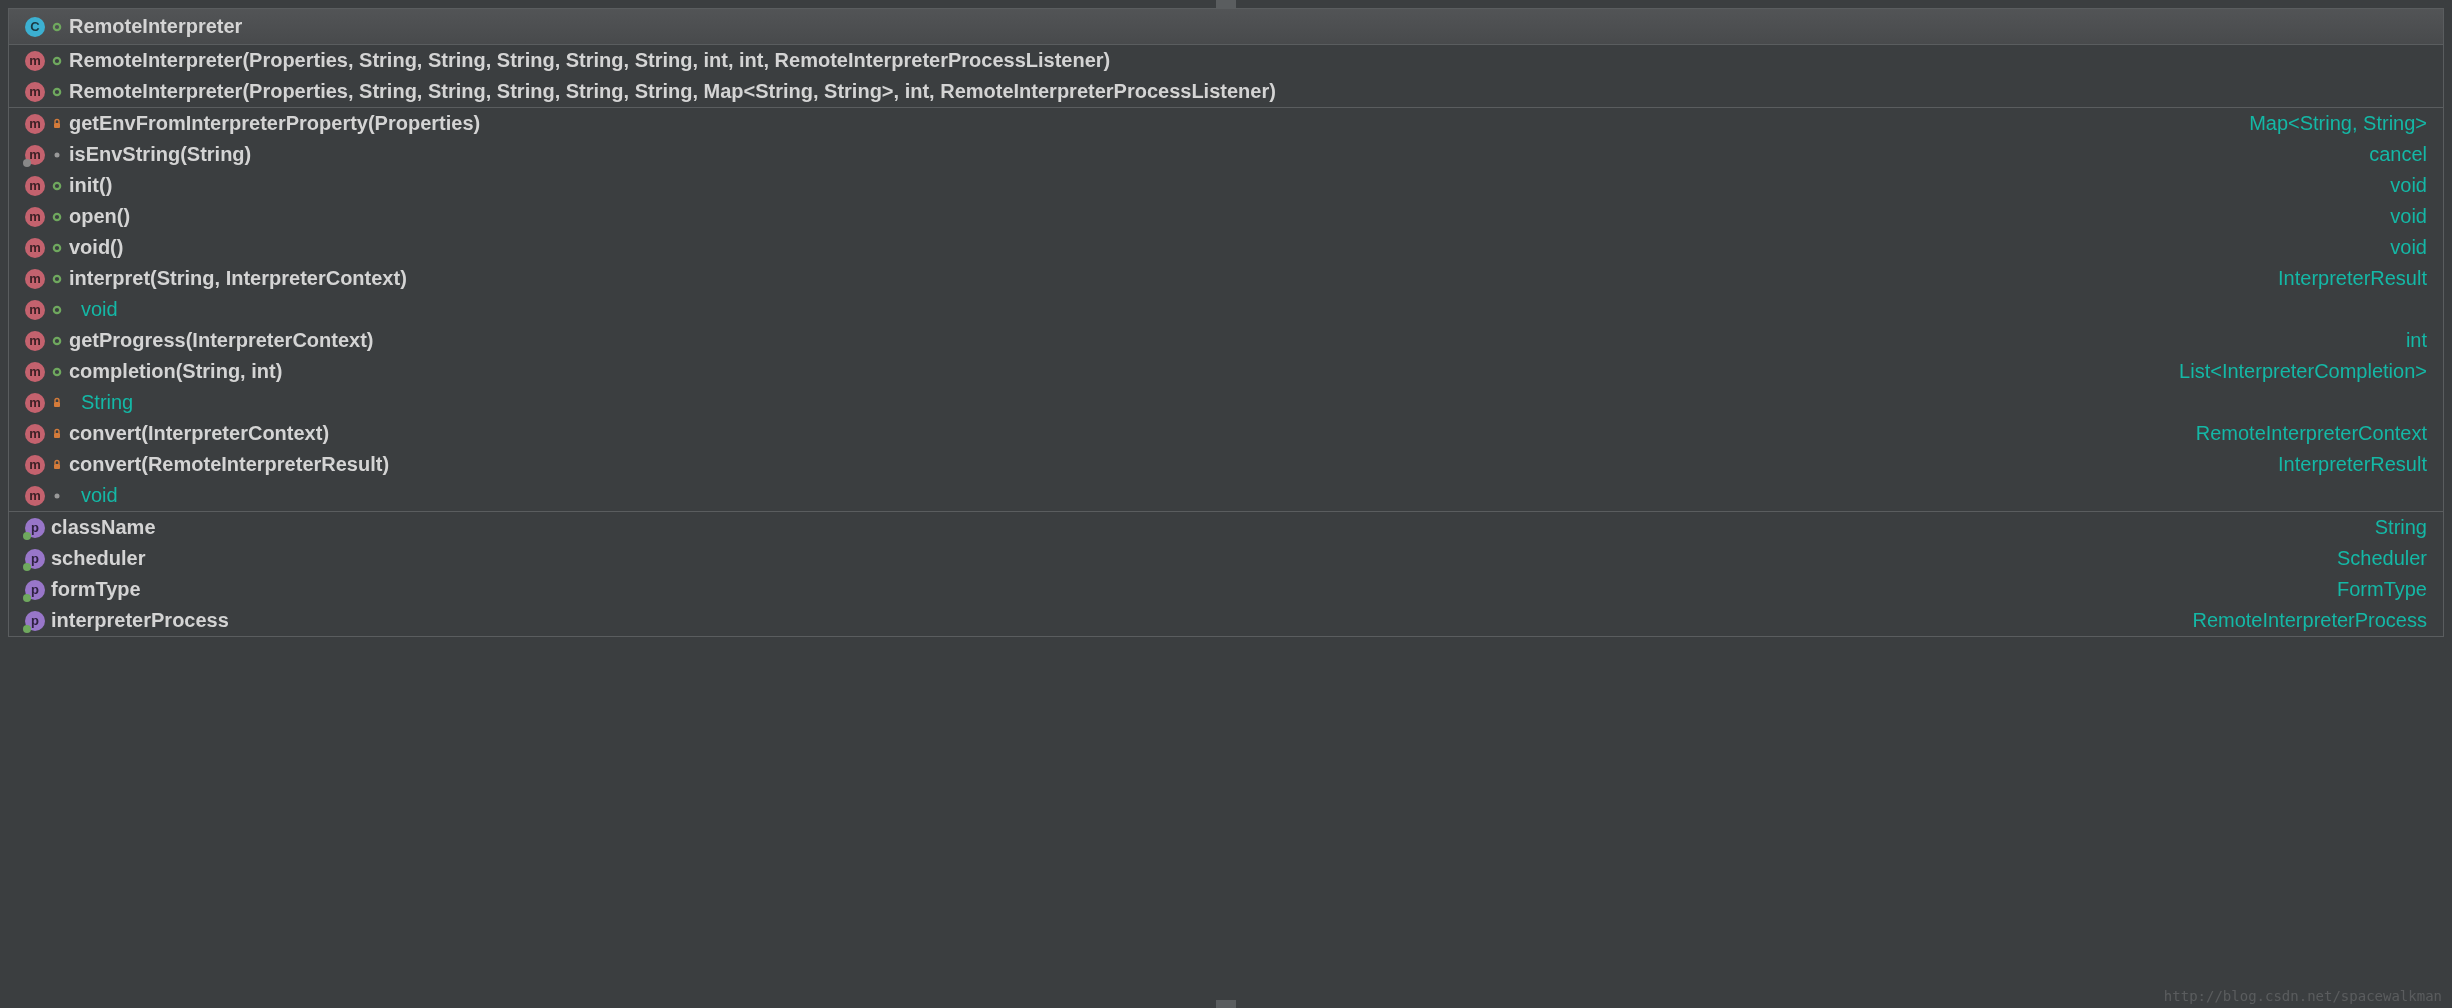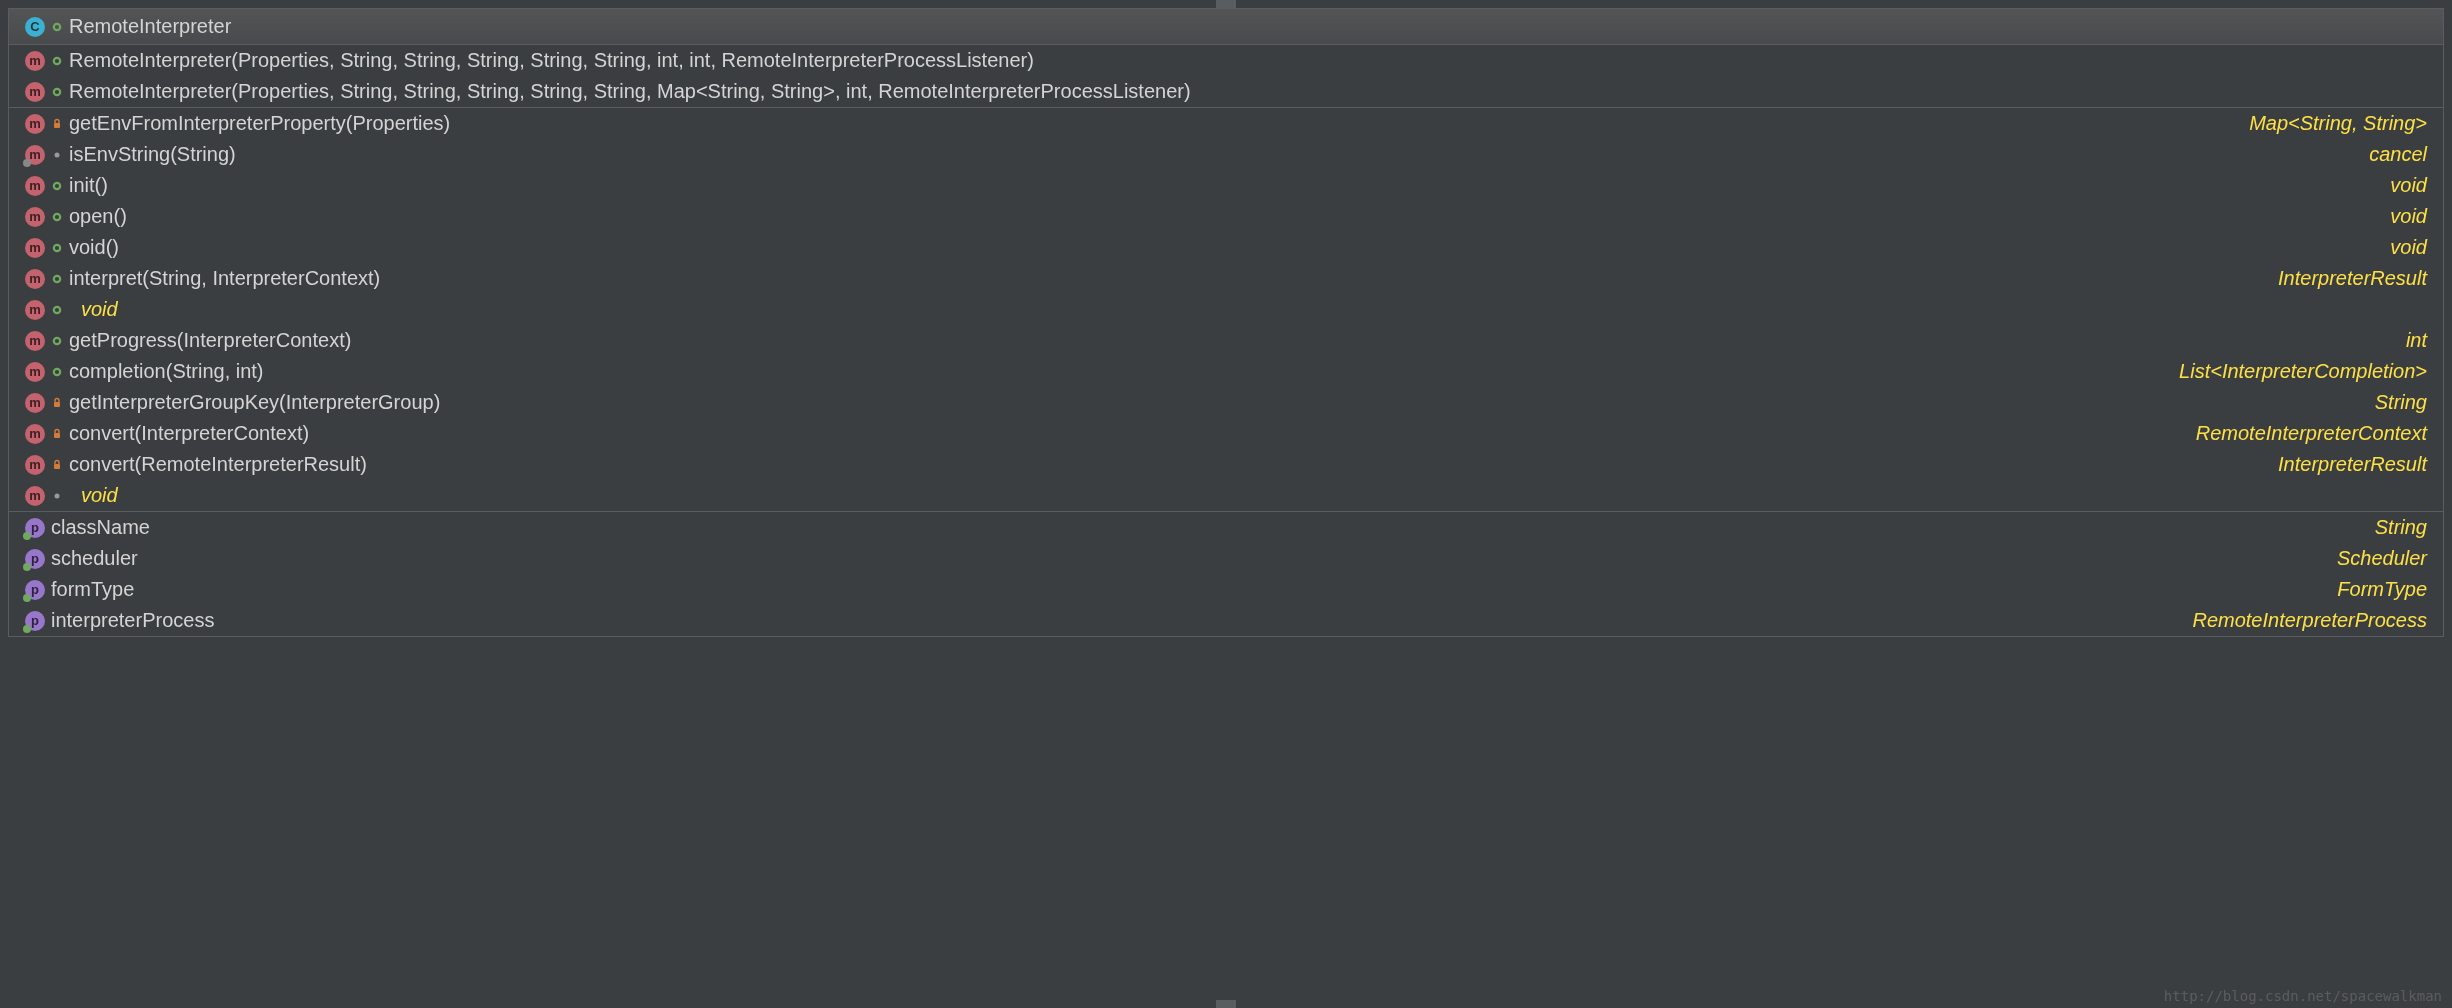--- a/index.html
+++ b/index.html
@@ -118,27 +118,27 @@
       color: #d47b3a;
     }
     .access-package {
       color: #999;
     }
     .member-name {
       flex: 1;
       color: #d4d4d4;
       white-space: nowrap;
       overflow: hidden;
+      font-weight: bold;
     }
     .return-type {
-      color: #fde047;
+      color: #14b8a6;
       white-space: nowrap;
       flex-shrink: 0;
       margin-left: 12px;
-      font-style: italic;
     }
     .watermark {
       position: fixed;
       right: 10px;
       bottom: 4px;
       color: rgba(200,200,200,0.22);
       font-size: 14px;
       font-family: monospace;
       margin-top: 36px;
     }
@@ -328,21 +328,20 @@
     <div class="row">
       <span class="icon-stack">
         <span class="kind-icon kind-m">m</span>
         <span class="access-icon access-private">
           <svg width="14" height="14" viewBox="0 0 14 14">
               <rect x="4" y="6" width="6" height="5" rx="1" fill="#d47b3a"></rect>
               <path d="M5 6 V4.5 a2 2 0 0 1 4 0 V6" fill="none" stroke="#d47b3a" stroke-width="1.4"></path>
             </svg>
         </span>
       </span>
-      <span class="member-name">getInterpreterGroupKey(InterpreterGroup)</span>
       <span class="return-type">String</span>
     </div>
 
     <div class="row">
       <span class="icon-stack">
         <span class="kind-icon kind-m">m</span>
         <span class="access-icon access-private">
           <svg width="14" height="14" viewBox="0 0 14 14">
               <rect x="4" y="6" width="6" height="5" rx="1" fill="#d47b3a"></rect>
               <path d="M5 6 V4.5 a2 2 0 0 1 4 0 V6" fill="none" stroke="#d47b3a" stroke-width="1.4"></path>

